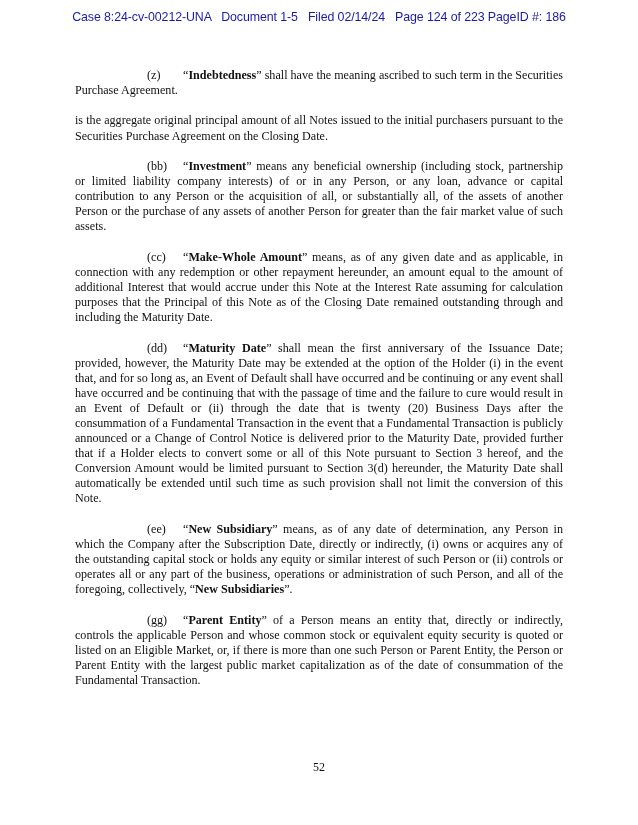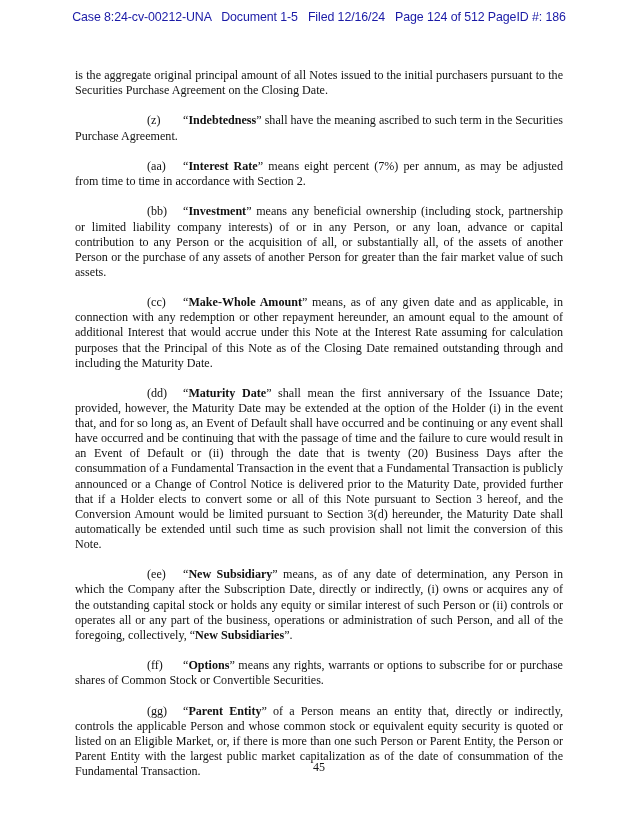--- a/index.html
+++ b/index.html
@@ -19,35 +19,33 @@
     .label { display: inline-block; width: 36px; text-indent: 0; }
     .term { font-weight: bold; }
     .footer {
       position: absolute; top: 760px; left: 0; width: 638px; text-align: center;
       font-family: "Liberation Serif", serif; font-size: 12px; color: #111;
     }
   </style>
 </head>
 <body>
 
-<div class="header"><span>Case 8:24-cv-00212-UNA</span>   <span>Document 1-5</span>   <span>Filed 12/16/24</span>   <span>Page 124 of 512</span> <span>PageID #: 186</span></div>
+<div class="header"><span>Case 8:24-cv-00212-UNA</span>   <span>Document 1-5</span>   <span>Filed 02/14/24</span>   <span>Page 124 of 223</span> <span>PageID #: 186</span></div>
 
 <div class="page">
+  <p class="para def"><span class="label">(z)</span><span>“</span><span class="term">Indebtedness</span><span>” shall have the meaning ascribed to such term in the Securities Purchase Agreement.</span></p>
+
   <p class="para">is the aggregate original principal amount of all Notes issued to the initial purchasers pursuant to the Securities Purchase Agreement on the Closing Date.</p>
 
-  <p class="para def"><span class="label">(z)</span><span>“</span><span class="term">Indebtedness</span><span>” shall have the meaning ascribed to such term in the Securities Purchase Agreement.</span></p>
-
-  <p class="para def"><span class="label">(aa)</span><span>“</span><span class="term">Interest Rate</span><span>” means eight percent (7%) per annum, as may be adjusted from time to time in accordance with Section 2.</span></p>
 
   <p class="para def"><span class="label">(bb)</span><span>“</span><span class="term">Investment</span><span>” means any beneficial ownership (including stock, partnership or limited liability company interests) of or in any Person, or any loan, advance or capital contribution to any Person or the acquisition of all, or substantially all, of the assets of another Person or the purchase of any assets of another Person for greater than the fair market value of such assets.</span></p>
 
   <p class="para def"><span class="label">(cc)</span><span>“</span><span class="term">Make-Whole Amount</span><span>” means, as of any given date and as applicable, in connection with any redemption or other repayment hereunder, an amount equal to the amount of additional Interest that would accrue under this Note at the Interest Rate assuming for calculation purposes that the Principal of this Note as of the Closing Date remained outstanding through and including the Maturity Date.</span></p>
 
   <p class="para def"><span class="label">(dd)</span><span>“</span><span class="term">Maturity Date</span><span>” shall mean the first anniversary of the Issuance Date; provided, however, the Maturity Date may be extended at the option of the Holder (i) in the event that, and for so long as, an Event of Default shall have occurred and be continuing or any event shall have occurred and be continuing that with the passage of time and the failure to cure would result in an Event of Default or (ii) through the date that is twenty (20) Business Days after the consummation of a Fundamental Transaction in the event that a Fundamental Transaction is publicly announced or a Change of Control Notice is delivered prior to the Maturity Date, provided further that if a Holder elects to convert some or all of this Note pursuant to Section 3 hereof, and the Conversion Amount would be limited pursuant to Section 3(d) hereunder, the Maturity Date shall automatically be extended until such time as such provision shall not limit the conversion of this Note.</span></p>
 
   <p class="para def"><span class="label">(ee)</span><span>“</span><span class="term">New Subsidiary</span><span>” means, as of any date of determination, any Person in which the Company after the Subscription Date, directly or indirectly, (i) owns or acquires any of the outstanding capital stock or holds any equity or similar interest of such Person or (ii) controls or operates all or any part of the business, operations or administration of such Person, and all of the foregoing, collectively, “</span><span class="term">New Subsidiaries</span><span>”.</span></p>
 
-  <p class="para def"><span class="label">(ff)</span><span>“</span><span class="term">Options</span><span>” means any rights, warrants or options to subscribe for or purchase shares of Common Stock or Convertible Securities.</span></p>
 
   <p class="para def"><span class="label">(gg)</span><span>“</span><span class="term">Parent Entity</span><span>” of a Person means an entity that, directly or indirectly, controls the applicable Person and whose common stock or equivalent equity security is quoted or listed on an Eligible Market, or, if there is more than one such Person or Parent Entity, the Person or Parent Entity with the largest public market capitalization as of the date of consummation of the Fundamental Transaction.</span></p>
 </div>
 
-<div class="footer">45</div>
+<div class="footer">52</div>
 
 </body></html>

